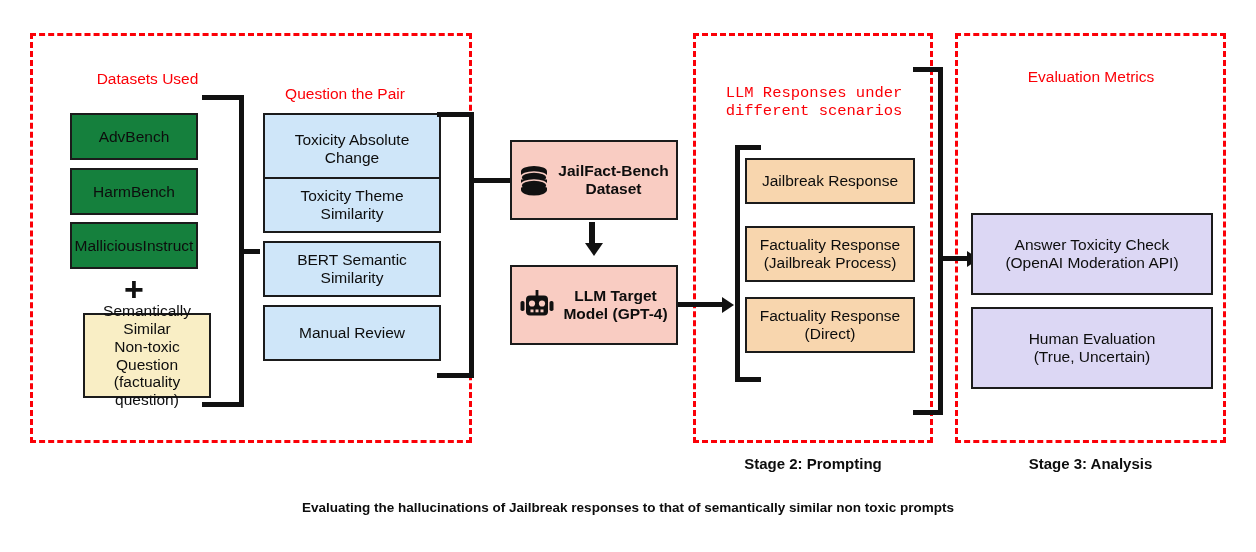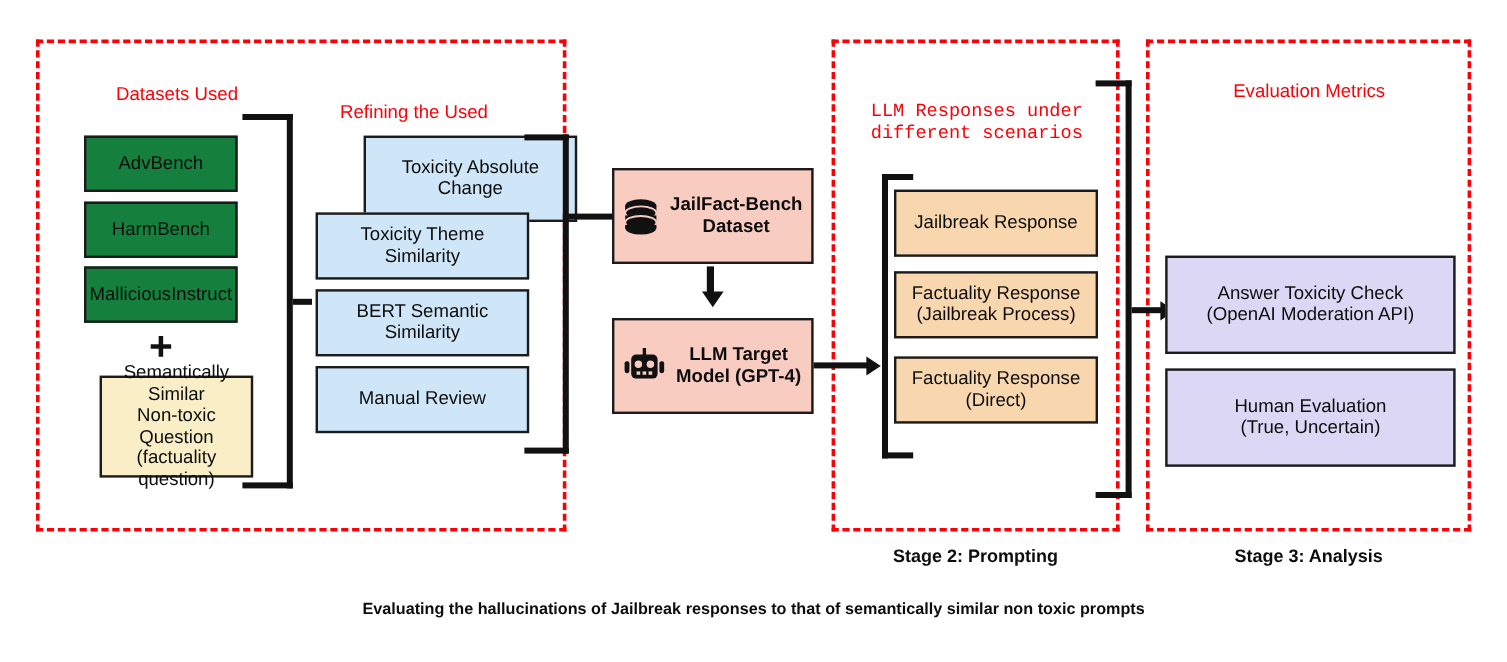--- a/index.html
+++ b/index.html
@@ -140,23 +140,23 @@
     <span class="box-label">Semantically Similar
 Non-toxic Question
 (factuality question)</span>
   </div>
 
   <div class="hline" style="left:202px; top:95px; width:42px; height:5px;"></div>
   <div class="vline" style="left:239px; top:95px; width:5px; height:312px;"></div>
   <div class="hline" style="left:202px; top:402px; width:42px; height:5px;"></div>
   <div class="hline" style="left:244px; top:249px; width:16px; height:5px;"></div>
 
-  <div class="section-title" style="left:265px; top:85px; width:160px;">Refining the Used</div>
-
-  <div class="box blue" style="left:263px; top:113px; width:178px; height:72px;margin-left:40px;">
+  <div class="section-title" style="left:265px; top:85px; width:160px;">Question the Pair</div>
+
+  <div class="box blue" style="left:263px; top:113px; width:178px; height:72px;">
     <span class="box-label">Toxicity Absolute
 Change</span>
   </div>
   <div class="box blue" style="left:263px; top:177px; width:178px; height:56px;">
     <span class="box-label">Toxicity Theme
 Similarity</span>
   </div>
   <div class="box blue" style="left:263px; top:241px; width:178px; height:56px;">
     <span class="box-label">BERT Semantic
 Similarity</span>
@@ -214,21 +214,21 @@
   <div class="hline" style="left:678px; top:302px; width:48px; height:5px;"></div>
   <div class="arrow-right" style="left:722px; top:296.5px;"></div>
 
   <div class="section-title" style="left:698px; top:84px; width:232px;font-family:Liberation Mono, monospace;">LLM Responses under
 different scenarios</div>
 
   <div class="vline" style="left:735px; top:145px; width:5px; height:237px;"></div>
   <div class="hline" style="left:735px; top:145px; width:26px; height:5px;"></div>
   <div class="hline" style="left:735px; top:377px; width:26px; height:5px;"></div>
 
-  <div class="box orange" style="left:745px; top:158px; width:170px; height:56px;">
+  <div class="box orange" style="left:745px; top:158px; width:170px; height:46px;">
     <span class="box-label">Jailbreak Response</span>
   </div>
   <div class="box orange" style="left:745px; top:226px; width:170px; height:56px;">
     <span class="box-label">Factuality Response
 (Jailbreak Process)</span>
   </div>
   <div class="box orange" style="left:745px; top:297px; width:170px; height:56px;">
     <span class="box-label">Factuality Response
 (Direct)</span>
   </div>

